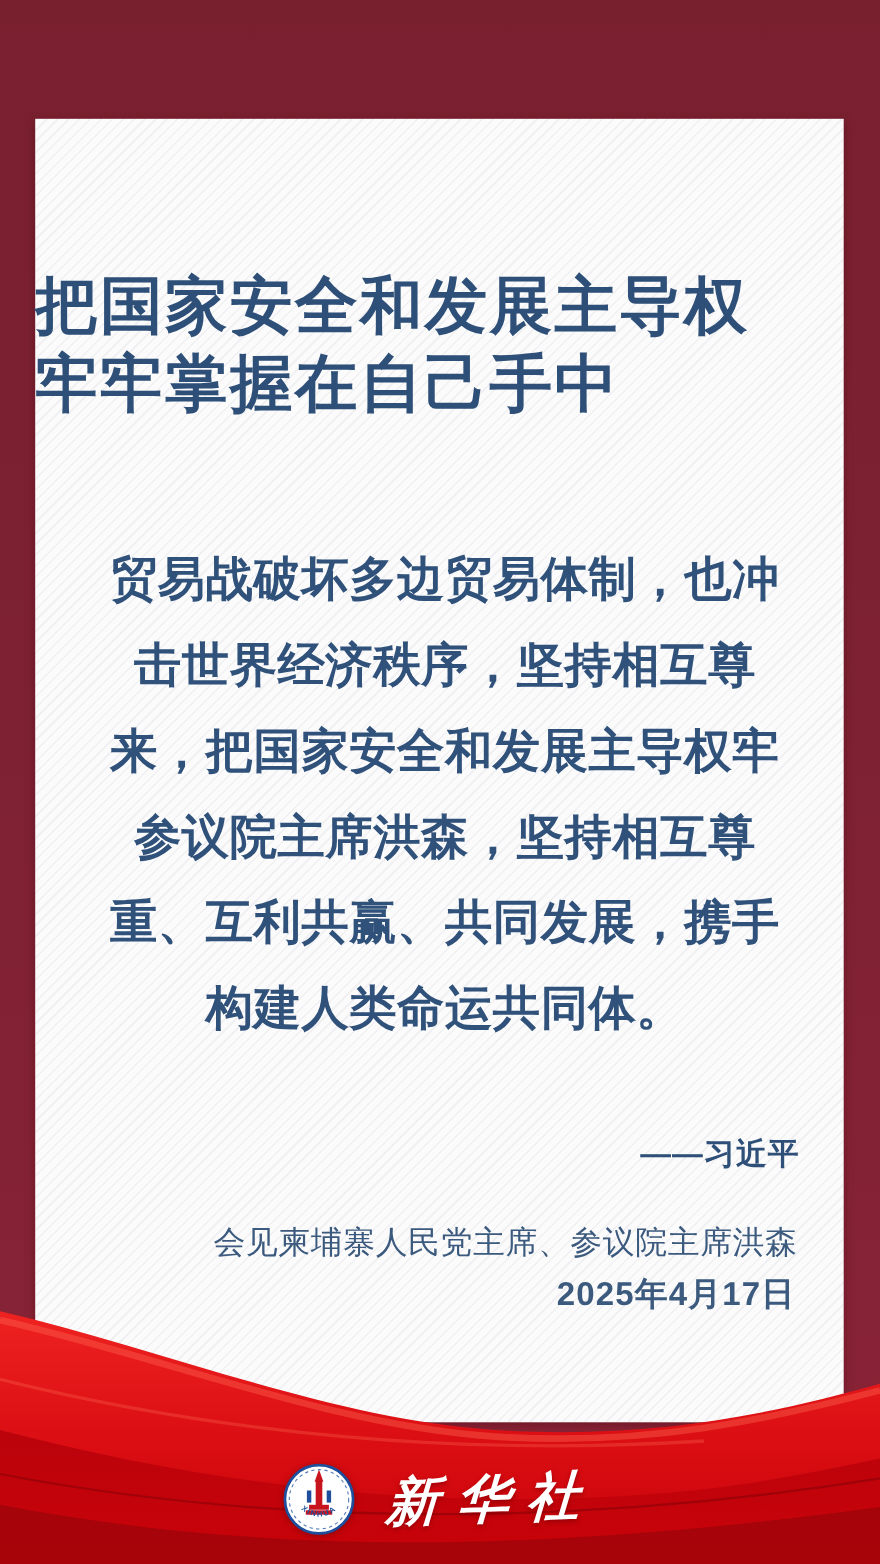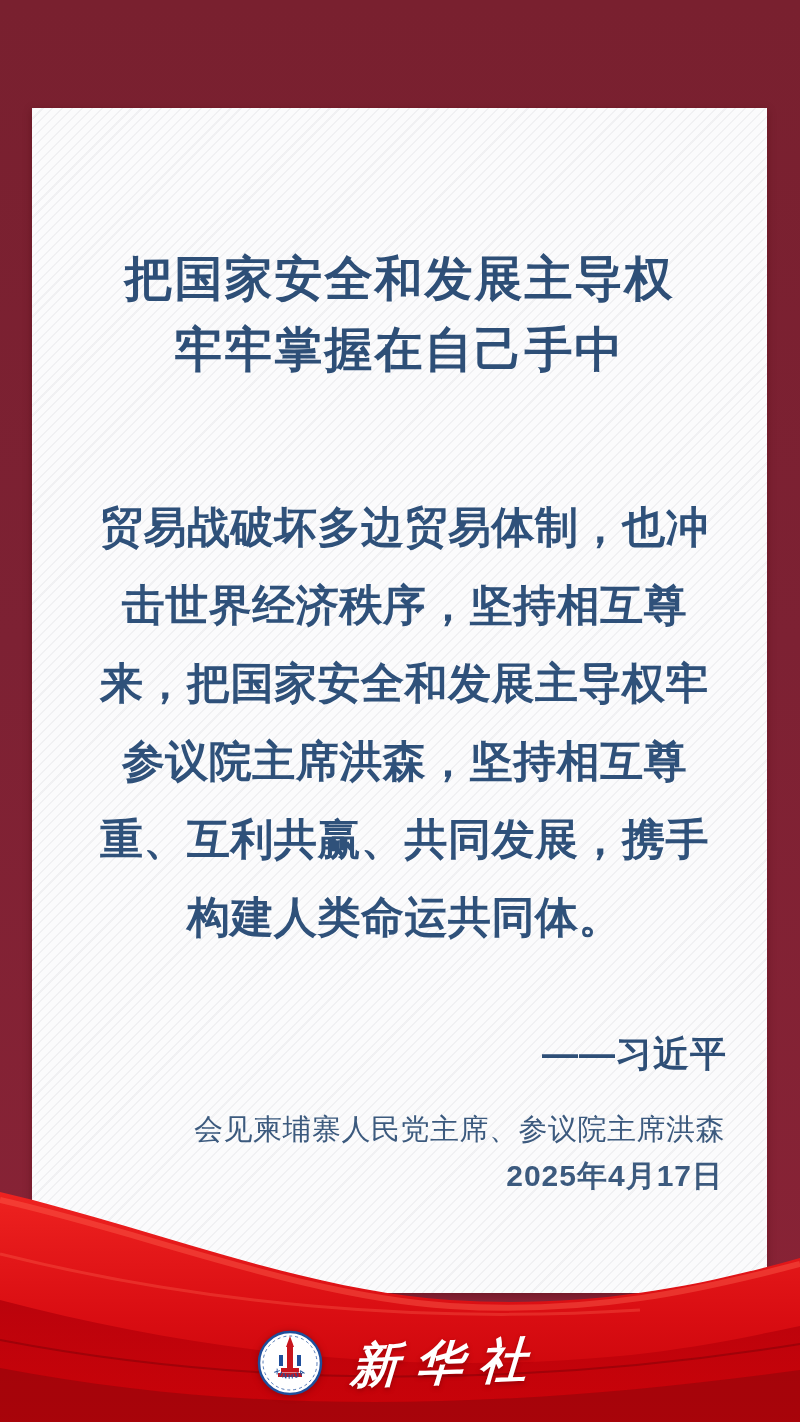--- a/index.html
+++ b/index.html
@@ -11,34 +11,33 @@
     font-family:"Liberation Sans",sans-serif;
   }
   .card{
     position:absolute;left:32px;top:108px;width:735px;height:1185px;
     background-color:#fbfbfc;
     background-image:repeating-linear-gradient(135deg,rgba(150,150,160,0.10) 0 1.5px,rgba(255,255,255,0) 1.5px 7px);
     box-shadow:0 2px 8px rgba(60,0,10,0.35);
   }
   .title{
     position:absolute;top:135px;left:0;right:0;
-    text-align:center;
     color:#2e4f77;
-    font-size:48px;font-weight:900;line-height:71px;letter-spacing:2px;
+    font-size:57px;font-weight:900;line-height:71px;letter-spacing:2px;
   }
   .body-text{
     position:absolute;top:380px;left:66px;right:56px;
     color:#2f517a;
     font-size:43px;font-weight:600;line-height:78px;letter-spacing:0.5px;
   }
   .body-line{white-space:nowrap;text-align:center;}
   .attribution{
     position:absolute;top:922px;right:40px;
     color:#2e4f77;
-    font-size:36px;font-weight:700;letter-spacing:1px;
+    font-size:28px;font-weight:700;letter-spacing:1px;
     white-space:nowrap;
   }
   .occasion{
     position:absolute;top:1002px;right:42px;
     color:#3c5a7e;font-size:29px;font-weight:400;letter-spacing:0.5px;
     white-space:nowrap;
   }
   .date{
     position:absolute;top:1048px;right:44px;
     color:#3c5a7e;font-size:30px;font-weight:600;letter-spacing:1px;

